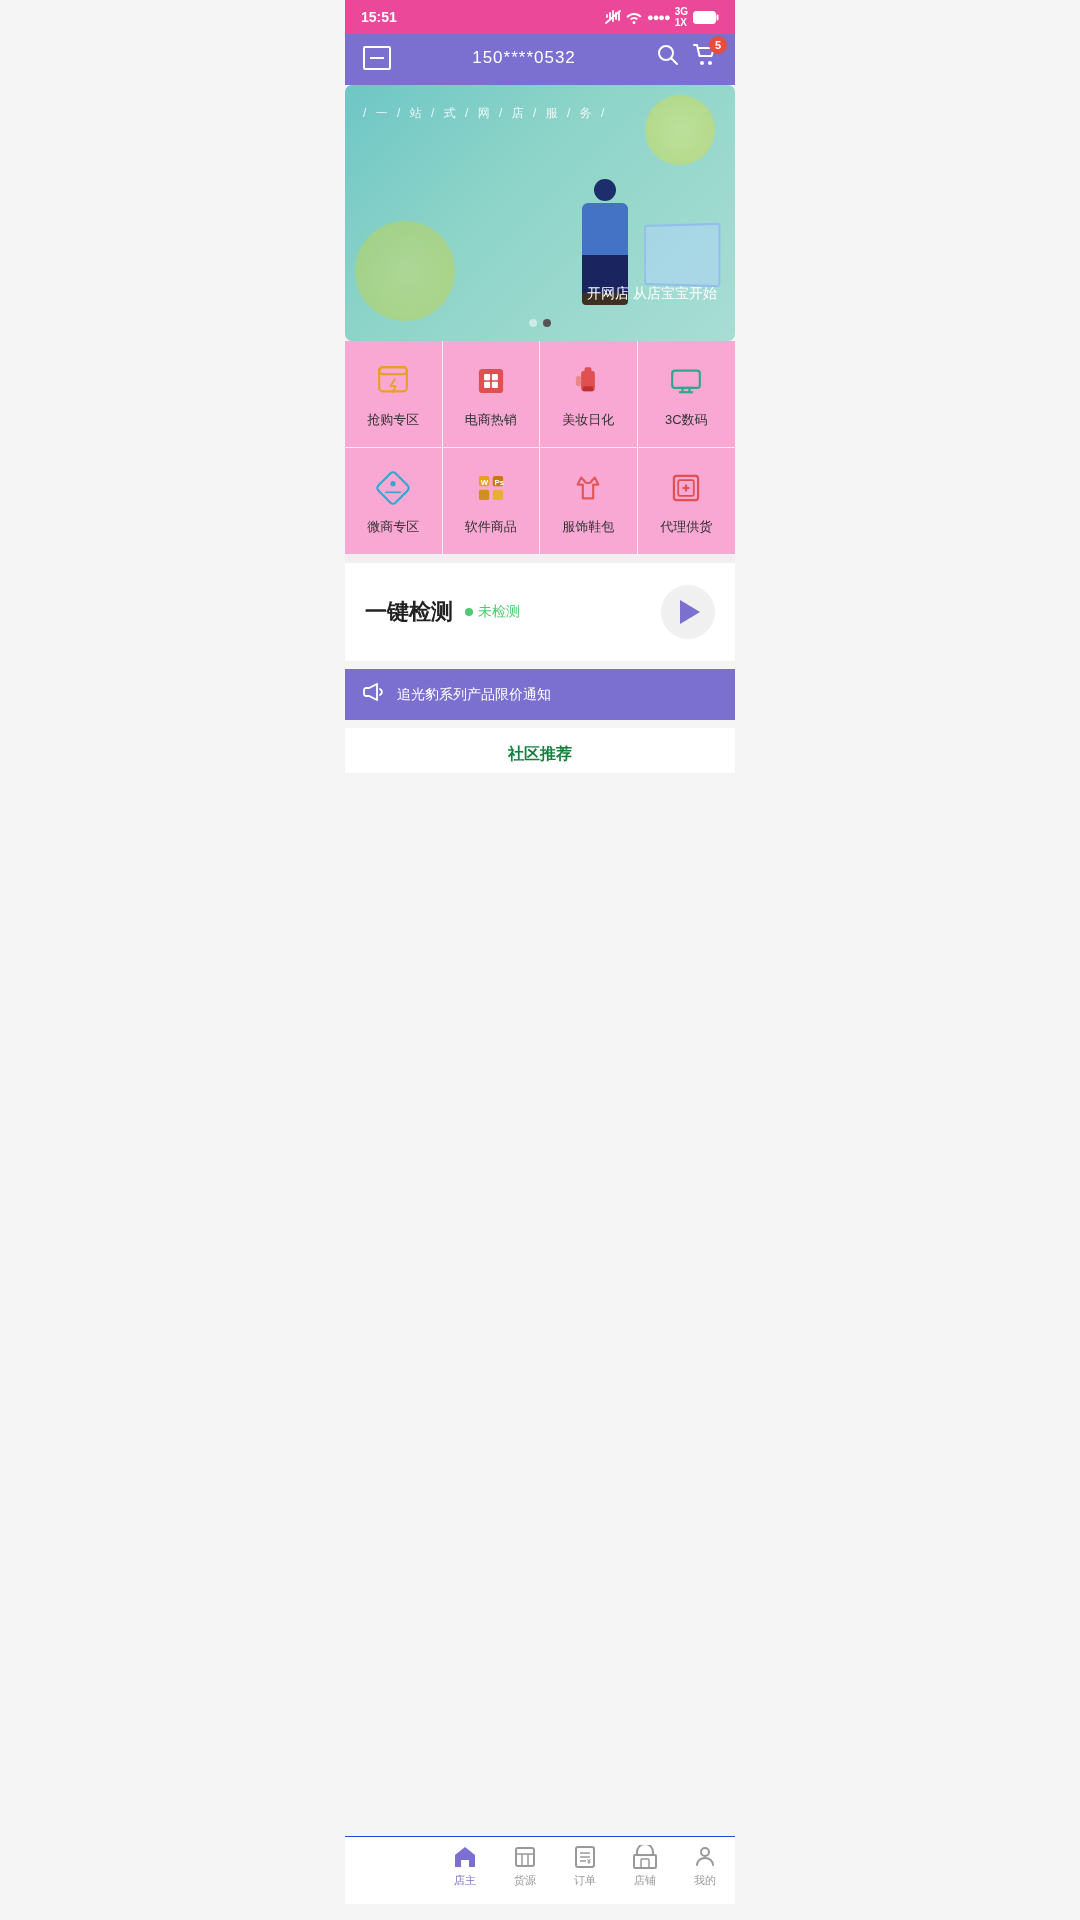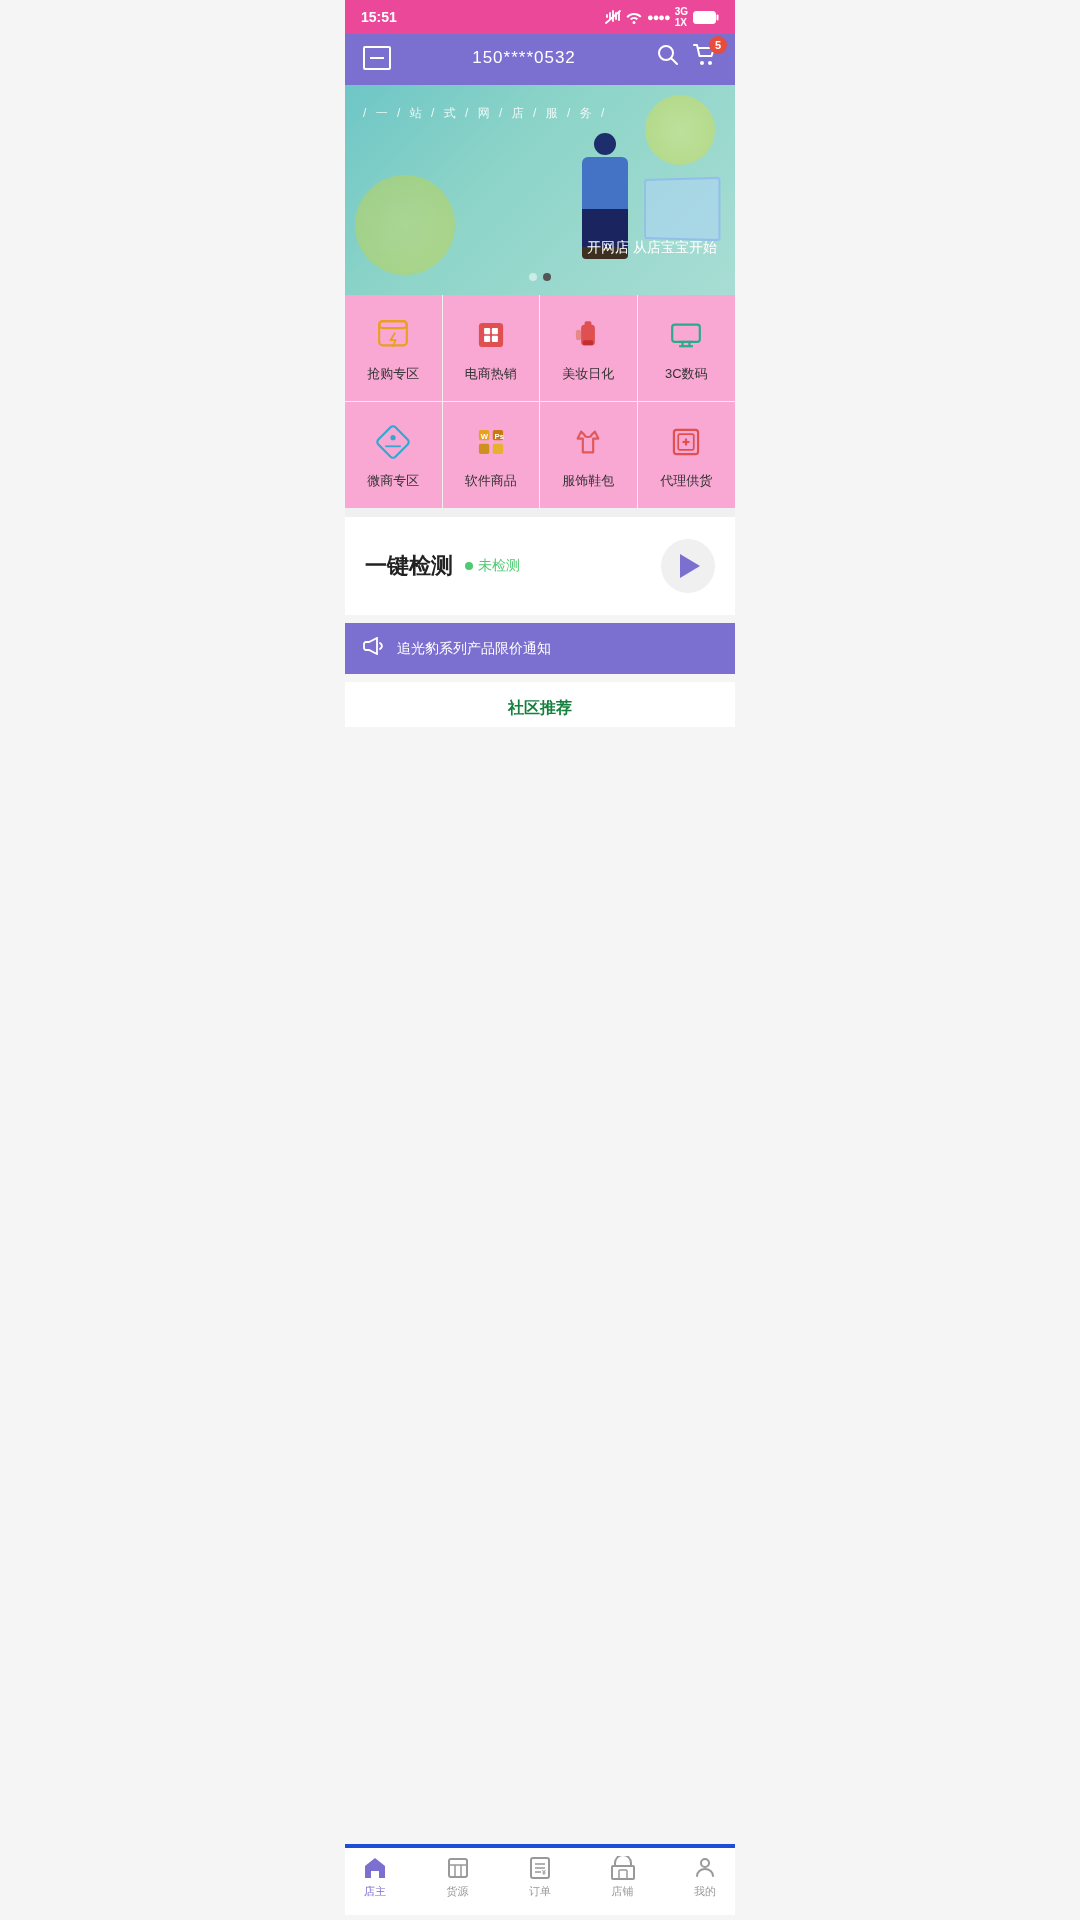--- a/index.html
+++ b/index.html
@@ -59,27 +59,28 @@
       border-radius: 50%;
       font-size: 11px;
       font-weight: 700;
       width: 18px; height: 18px;
       display: flex; align-items: center; justify-content: center;
     }
 
     
     .banner {
       width: 100%;
-      height: 210px;
+      height: 256px;
       background: linear-gradient(135deg, #6ec6c6 0%, #8dd4c8 40%, #a8ddd4 100%);
       position: relative;
       overflow: hidden;
       display: flex;
       align-items: center;
       justify-content: center;
+      border-radius: 7px;
     }
     .banner-bg-circles {
       position: absolute;
       top: 0; left: 0; right: 0; bottom: 0;
     }
     .circle1 {
       width: 100px; height: 100px;
       background: radial-gradient(circle, #c8d96a88, #b8d04888);
       border-radius: 50%;
       position: absolute;
@@ -234,28 +235,28 @@
     .bottom-peek-title {
       font-size: 16px;
       font-weight: 600;
       color: #15803d;
       text-align: center;
     }
 
     
     .bottom-nav {
       position: fixed;
-      bottom: 5px;
+      bottom: 16px;
       left: 50%;
       transform: translateX(-50%);
       width: 390px;
       background: white;
-      border-top: 4px solid #1d4ed8;
-      display: flex;
-      justify-content: space-between;
+      border-top: 1px solid #1d4ed8;
+      display: flex;
+      justify-content: flex-end;
       padding: 8px 0 16px;
     }
     .nav-item {
       display: flex;
       flex-direction: column;
       align-items: center;
       gap: 4px;
       cursor: pointer;
       min-width: 60px;
     }

